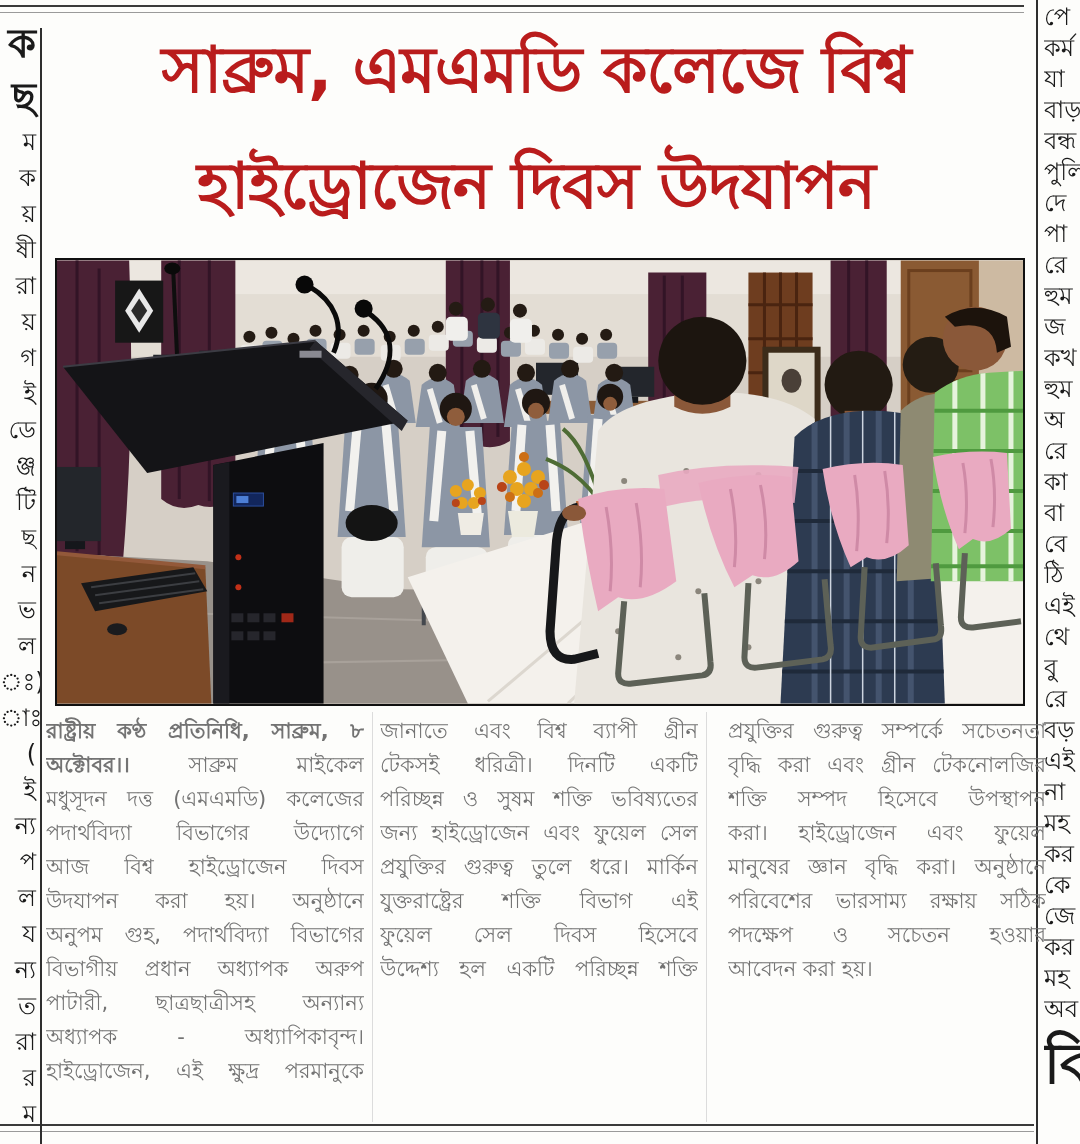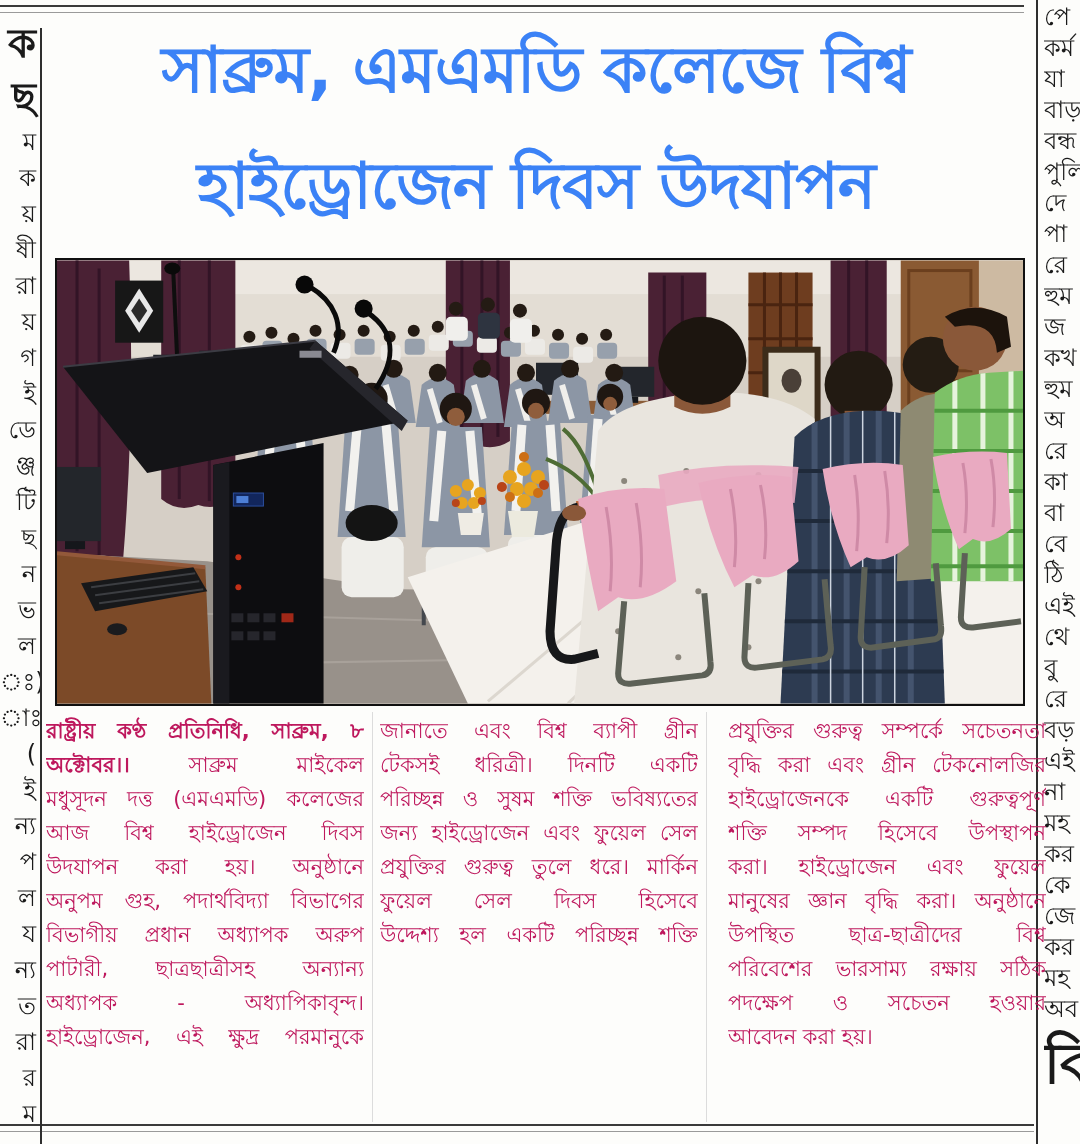--- a/index.html
+++ b/index.html
@@ -1,25 +1,25 @@
 <!DOCTYPE html>
 <html lang="bn"><head>
 <meta charset="utf-8">
 <style>
   html,body{margin:0;padding:0;}
   body{background:#e9e9e6;font-family:"DejaVu Sans","Liberation Sans",sans-serif;}
   .page{position:relative;width:1080px;height:1144px;background:#fdfdfb;overflow:hidden;color:#111;}
   .hrule{position:absolute;height:5px;border-top:2px solid #3a3a3a;border-bottom:1px solid #9a9a9a;}
   .vrule{position:absolute;width:0;border-left:2px solid #2e2e2e;}
   .gutter{position:absolute;width:1px;background:#dcdcdc;}
-  .headline{position:absolute;left:50px;top:12px;width:972px;text-align:center;font-weight:bold;color:#3b82f6;}
+  .headline{position:absolute;left:50px;top:12px;width:972px;text-align:center;font-weight:bold;color:#b91c1c;}
   .headline .hl-line{height:116px;line-height:116px;font-size:64px;white-space:nowrap;overflow:hidden;letter-spacing:-1px;}
   .photo-frame{position:absolute;left:55px;top:258px;width:966px;height:444px;border:2px solid #101010;background:#cfc8c0;margin:0;}
   .photo-frame svg{display:block;}
-  .article-col{position:absolute;top:714px;height:410px;font-size:21px;color:#be185d;}
+  .article-col{position:absolute;top:714px;height:410px;font-size:21px;color:#737373;}
   .article-col .bline{height:34px;line-height:34px;white-space:nowrap;overflow:hidden;text-align:justify;text-align-last:justify;}
   .article-col .lead{font-weight:bold;}
   .col3 .bline:last-child{text-align-last:left;}
   .edge-strip{position:absolute;overflow:hidden;color:#1a1a1a;}
   .edge-left{left:0;top:16px;width:40px;height:1120px;text-align:right;}
   .edge-left .frag{font-size:24px;line-height:36px;height:36px;padding-right:4px;white-space:nowrap;}
   .edge-left .frag:nth-child(1),.edge-left .frag:nth-child(2){font-size:40px;line-height:54px;height:54px;font-weight:bold;}
   .edge-right{left:1044px;top:2px;width:36px;height:1142px;text-align:left;}
   .edge-right .frag{font-size:24px;line-height:31px;height:31px;white-space:nowrap;}
   .edge-right .frag:last-child{font-size:56px;line-height:78px;height:78px;font-weight:bold;}
@@ -514,46 +514,46 @@
         <ellipse cx="60" cy="368" rx="10" ry="6" fill="#1a1b1e"></ellipse>
       </g>
     </svg>
   </figure>
 
   <div class="article-col col1" style="left:46px;width:318px;">
     <div class="bline lead">রাষ্ট্রীয় কণ্ঠ প্রতিনিধি, সাব্রুম, ৮</div>
     <div class="bline"><span class="lead">অক্টোবর।।</span><span> সাব্রুম মাইকেল</span></div>
     <div>
         <div class="bline">মধুসূদন দত্ত (এমএমডি) কলেজের</div>
+        <div class="bline">পদার্থবিদ্যা বিভাগের উদ্যোগে</div>
         <div class="bline">আজ বিশ্ব হাইড্রোজেন দিবস</div>
         <div class="bline">উদযাপন করা হয়। অনুষ্ঠানে</div>
         <div class="bline">অনুপম গুহ, পদার্থবিদ্যা বিভাগের</div>
         <div class="bline">বিভাগীয় প্রধান অধ্যাপক অরুপ</div>
         <div class="bline">পাটারী, ছাত্রছাত্রীসহ অন্যান্য</div>
         <div class="bline">অধ্যাপক - অধ্যাপিকাবৃন্দ।</div>
         <div class="bline">হাইড্রোজেন, এই ক্ষুদ্র পরমানুকে</div>
       </div>
   </div>
 
   <div class="article-col col2" style="left:380px;width:318px;">
       <div class="bline">জানাতে এবং বিশ্ব ব্যাপী গ্রীন</div>
       <div class="bline">টেকসই ধরিত্রী। দিনটি একটি</div>
       <div class="bline">পরিচ্ছন্ন ও সুষম শক্তি ভবিষ্যতের</div>
       <div class="bline">জন্য হাইড্রোজেন এবং ফুয়েল সেল</div>
       <div class="bline">প্রযুক্তির গুরুত্ব তুলে ধরে। মার্কিন</div>
+      <div class="bline">যুক্তরাষ্ট্রের শক্তি বিভাগ এই</div>
       <div class="bline">ফুয়েল সেল দিবস হিসেবে</div>
       <div class="bline">উদ্দেশ্য হল একটি পরিচ্ছন্ন শক্তি</div>
     </div>
 
   <div class="article-col col3" style="left:712px;width:318px;margin-left:16px;">
       <div class="bline">প্রযুক্তির গুরুত্ব সম্পর্কে সচেতনতা</div>
       <div class="bline">বৃদ্ধি করা এবং গ্রীন টেকনোলজির</div>
-      <div class="bline">হাইড্রোজেনকে একটি গুরুত্বপূর্ণ</div>
       <div class="bline">শক্তি সম্পদ হিসেবে উপস্থাপন</div>
       <div class="bline">করা। হাইড্রোজেন এবং ফুয়েল</div>
       <div class="bline">মানুষের জ্ঞান বৃদ্ধি করা। অনুষ্ঠানে</div>
-      <div class="bline">উপস্থিত ছাত্র-ছাত্রীদের বিশ্ব</div>
       <div class="bline">পরিবেশের ভারসাম্য রক্ষায় সঠিক</div>
       <div class="bline">পদক্ষেপ  ও সচেতন হওয়ার</div>
       <div class="bline">আবেদন করা হয়।</div>
     </div>
 
 </div>
 
 </body></html>

